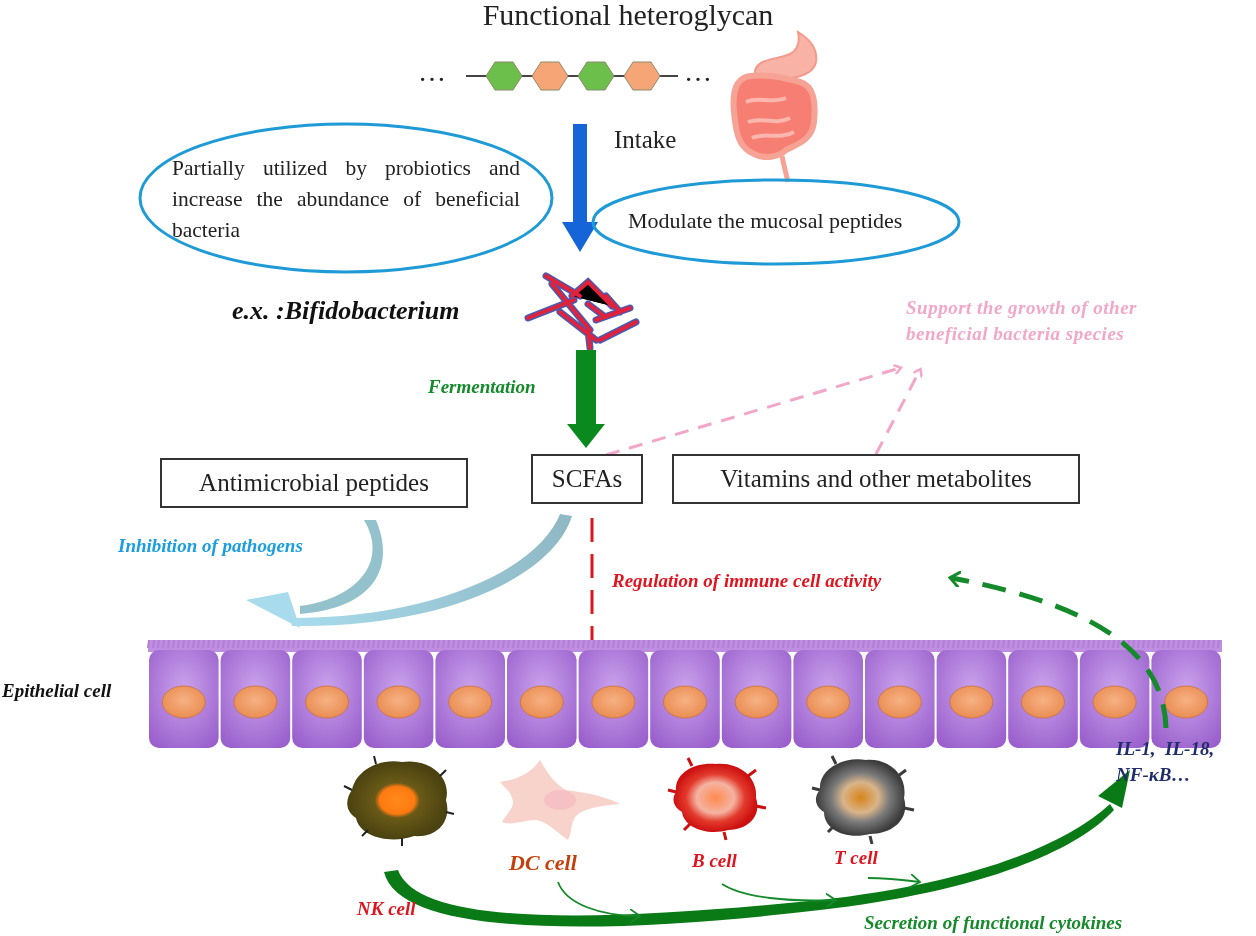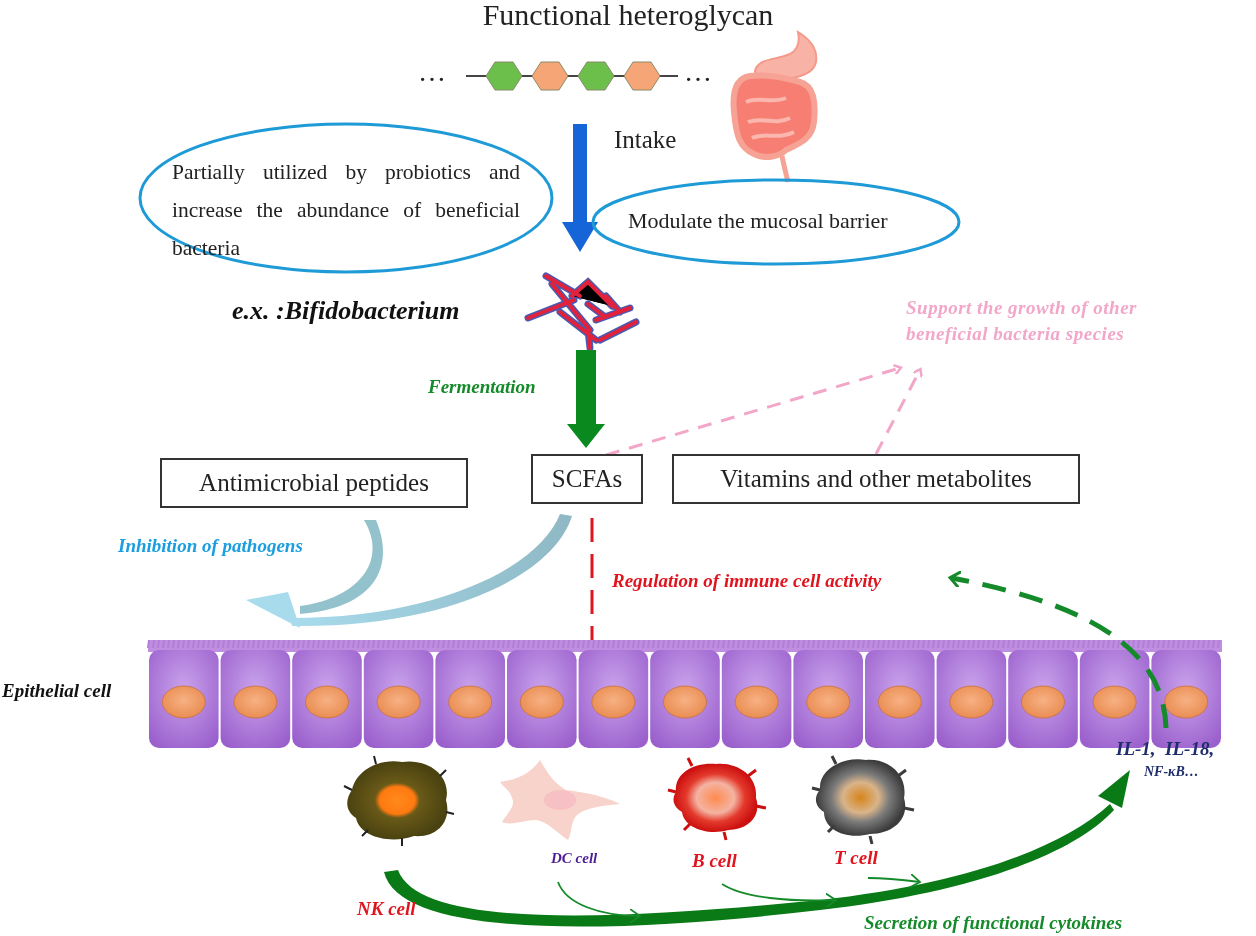--- a/index.html
+++ b/index.html
@@ -3,21 +3,21 @@
 <meta charset="utf-8">
 <style>
   html, body { margin:0; padding:0; background:#ffffff; }
   body { width:1256px; height:936px; position:relative; overflow:hidden; font-family:"Liberation Serif", serif; }
   #diagram { position:absolute; left:0; top:0; width:1256px; height:936px; }
   .t { position:absolute; white-space:nowrap; }
   .title { left:0; width:1256px; top:0; text-align:center; font-size:30px; color:#222; }
   .serif-txt { font-size:22px; color:#222; }
   .box { position:absolute; border:2px solid #333; background:#fff; display:flex; align-items:center; justify-content:center; font-size:25px; color:#222; box-sizing:border-box; }
   .bold { font-weight:bold;font-style:italic; }
-  .justify { white-space:normal; text-align:justify; text-align-last:left; line-height:38px; }
+  .justify { white-space:normal; text-align:justify; text-align-last:left; line-height:31px; }
 </style>
 </head>
 <body>
 
 <div id="diagram">
 
   <svg id="svg" width="1256" height="936" viewBox="0 0 1256 936" style="position:absolute;left:0;top:0">
     <defs>
       <marker id="mPink" markerWidth="10" markerHeight="10" refX="6" refY="5" orient="auto" markerUnits="userSpaceOnUse">
         <path d="M0,0 L7,5 L0,10" fill="none" stroke="#f2a6c8" stroke-width="2.5"></path>
@@ -178,21 +178,21 @@
 
   <div class="t title" style="top:-2px;">Functional heteroglycan</div>
 
   <div class="t" style="left:418px;top:56px;font-size:28px;color:#222;">…</div>
   <div class="t" style="left:684px;top:56px;font-size:28px;color:#222;">…</div>
 
   <div class="t serif-txt" style="left:614px;top:126px;font-size:25px;">Intake</div>
 
   <div class="t serif-txt justify" style="left:172px;top:153px;width:348px;font-size:21.5px;">Partially utilized by probiotics and increase the abundance of beneficial bacteria</div>
 
-  <div class="t serif-txt" style="left:628px;top:208px;font-size:22px;">Modulate the mucosal barrier</div>
+  <div class="t serif-txt" style="left:628px;top:208px;font-size:22px;">Modulate the mucosal peptides</div>
 
   <div class="t bold" style="left:232px;top:296px;font-size:26px;font-style:italic;color:#111;">e.x. :Bifidobacterium</div>
 
   <div class="t bold" style="left:428px;top:376px;font-size:19px;color:#158a2a;">Fermentation</div>
 
   <div class="t bold" style="left:906px;top:297px;font-size:19px;color:#f2a6c8;letter-spacing:0.5px;">Support the growth of other</div>
   <div class="t bold" style="left:906px;top:323px;font-size:19px;color:#f2a6c8;letter-spacing:0.5px;">beneficial bacteria species</div>
 
   <div class="box" style="left:160px;top:458px;width:308px;height:50px;">
     <span>Antimicrobial peptides</span>
@@ -204,21 +204,21 @@
     <span>Vitamins and other metabolites</span>
   </div>
 
   <div class="t bold" style="left:118px;top:535px;font-size:19px;color:#1a9ee0;">Inhibition of pathogens</div>
 
   <div class="t bold" style="left:612px;top:570px;font-size:19px;color:#e0141e;">Regulation of immune cell activity</div>
 
   <div class="t bold" style="left:2px;top:680px;font-size:19px;color:#111;font-family:'Liberation Serif',serif;">Epithelial cell</div>
 
   <div class="t bold" style="left:1116px;top:738px;font-size:19px;color:#1f2d6b;white-space:pre;">IL-1,  IL-18,</div>
-  <div class="t bold" style="left:1116px;top:764px;font-size:14px;color:#1f2d6b;margin-left:28px;">NF-κB…</div>
+  <div class="t bold" style="left:1116px;top:764px;font-size:19px;color:#1f2d6b;">NF-κB…</div>
 
   <div class="t bold" style="left:357px;top:898px;font-size:19px;color:#e0141e;">NK cell</div>
-  <div class="t bold" style="left:551px;top:850px;font-size:15px;color:#4c1d95;">DC cell</div>
+  <div class="t bold" style="left:509px;top:850px;font-size:22px;color:#c2410c;">DC cell</div>
   <div class="t bold" style="left:692px;top:850px;font-size:19px;color:#e0141e;">B cell</div>
   <div class="t bold" style="left:834px;top:847px;font-size:19px;color:#e0141e;">T cell</div>
 
   <div class="t bold" style="left:864px;top:912px;font-size:19px;color:#158a2a;">Secretion of functional cytokines</div>
 </div>
 
 </body></html>

